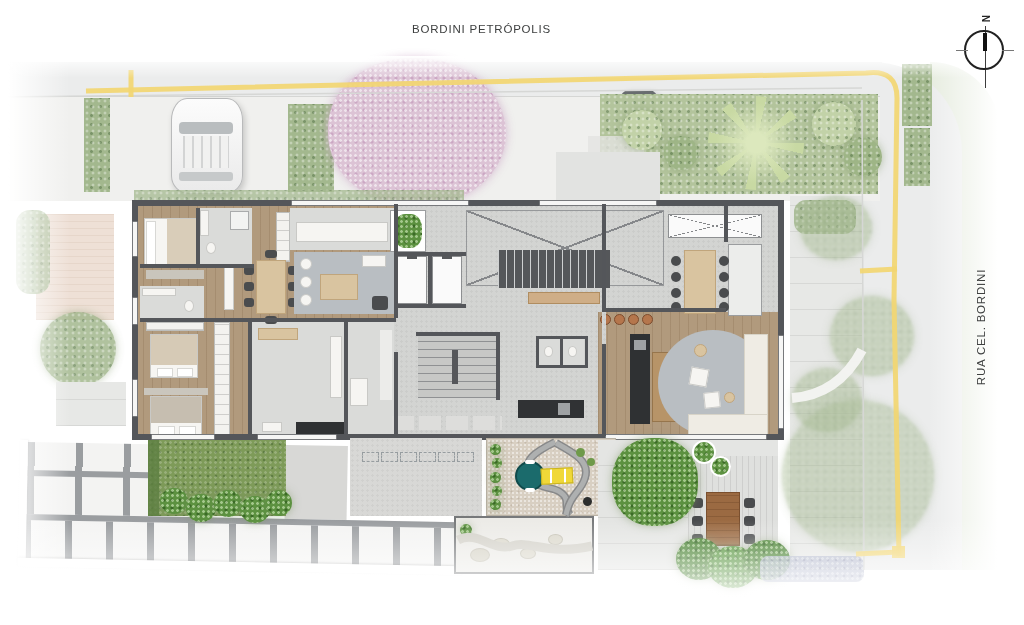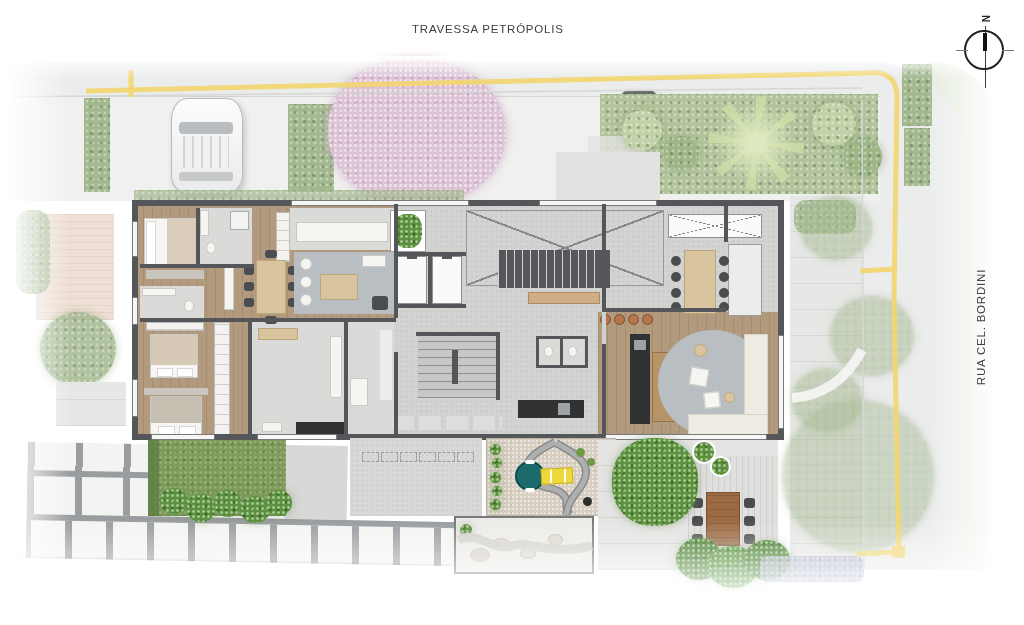--- a/index.html
+++ b/index.html
@@ -323,21 +323,21 @@
   <div class="abs" style="left:541px;top:468px;width:32px;height:16px;background:var(--c-slide-yellow,#f0d838);border:1px solid #c9b322;box-sizing:border-box;transform:rotate(-3deg);background-image:linear-gradient(90deg,transparent 8px,#fff 8px 10px,transparent 10px 22px,#fff 22px 24px,transparent 24px)"></div>
   <div class="abs circ" style="left:576px;top:448px;width:9px;height:9px;background:#6f9a4a"></div>
   <div class="abs circ" style="left:587px;top:458px;width:8px;height:8px;background:#6f9a4a"></div>
   <div class="abs circ" style="left:583px;top:497px;width:9px;height:9px;background:#2c2e2e"></div>
 
   <div class="abs fade" style="left:0;top:0;width:70px;height:625px;background:linear-gradient(90deg,#fff 12%,rgba(255,255,255,0))"></div>
   <div class="abs fade" style="left:0;top:520px;width:1024px;height:105px;background:linear-gradient(180deg,rgba(255,255,255,0),#fff 82%)"></div>
   <div class="abs fade" style="left:928px;top:0;width:96px;height:625px;background:linear-gradient(270deg,#fff 28%,rgba(255,255,255,0))"></div>
   <div class="abs fade" style="left:0;top:56px;width:1024px;height:22px;background:linear-gradient(180deg,#fff,rgba(255,255,255,0))"></div>
 
-  <div class="abs lbl" style="left:412px;top:23px;z-index:100">TRAVESSA PETRÓPOLIS</div>
+  <div class="abs lbl" style="left:412px;top:23px;z-index:100">BORDINI PETRÓPOLIS</div>
   <div class="abs lbl" style="left:981px;top:327px;transform:translate(-50%,-50%) rotate(-90deg);z-index:100">RUA CEL. BORDINI</div>
 
   <div class="abs" style="left:958px;top:14px;width:54px;height:72px;z-index:100">
     <div class="abs" style="left:27px;top:12px;width:1px;height:62px;background:#3c3c3c"></div>
     <div class="abs" style="left:6px;top:16px;width:40px;height:40px;border:2px solid #222;border-radius:50%;box-sizing:border-box"></div>
     <div class="abs" style="left:25px;top:19px;width:4px;height:18px;background:#111"></div>
     <div class="abs" style="left:-2px;top:36px;width:12px;height:1px;background:#777"></div>
     <div class="abs" style="left:44px;top:36px;width:12px;height:1px;background:#777"></div>
     <div class="abs lbl" style="left:27px;top:5px;transform:translate(-50%,-50%) rotate(90deg);font-size:10px;font-weight:bold;color:#222">N</div>
   </div>

